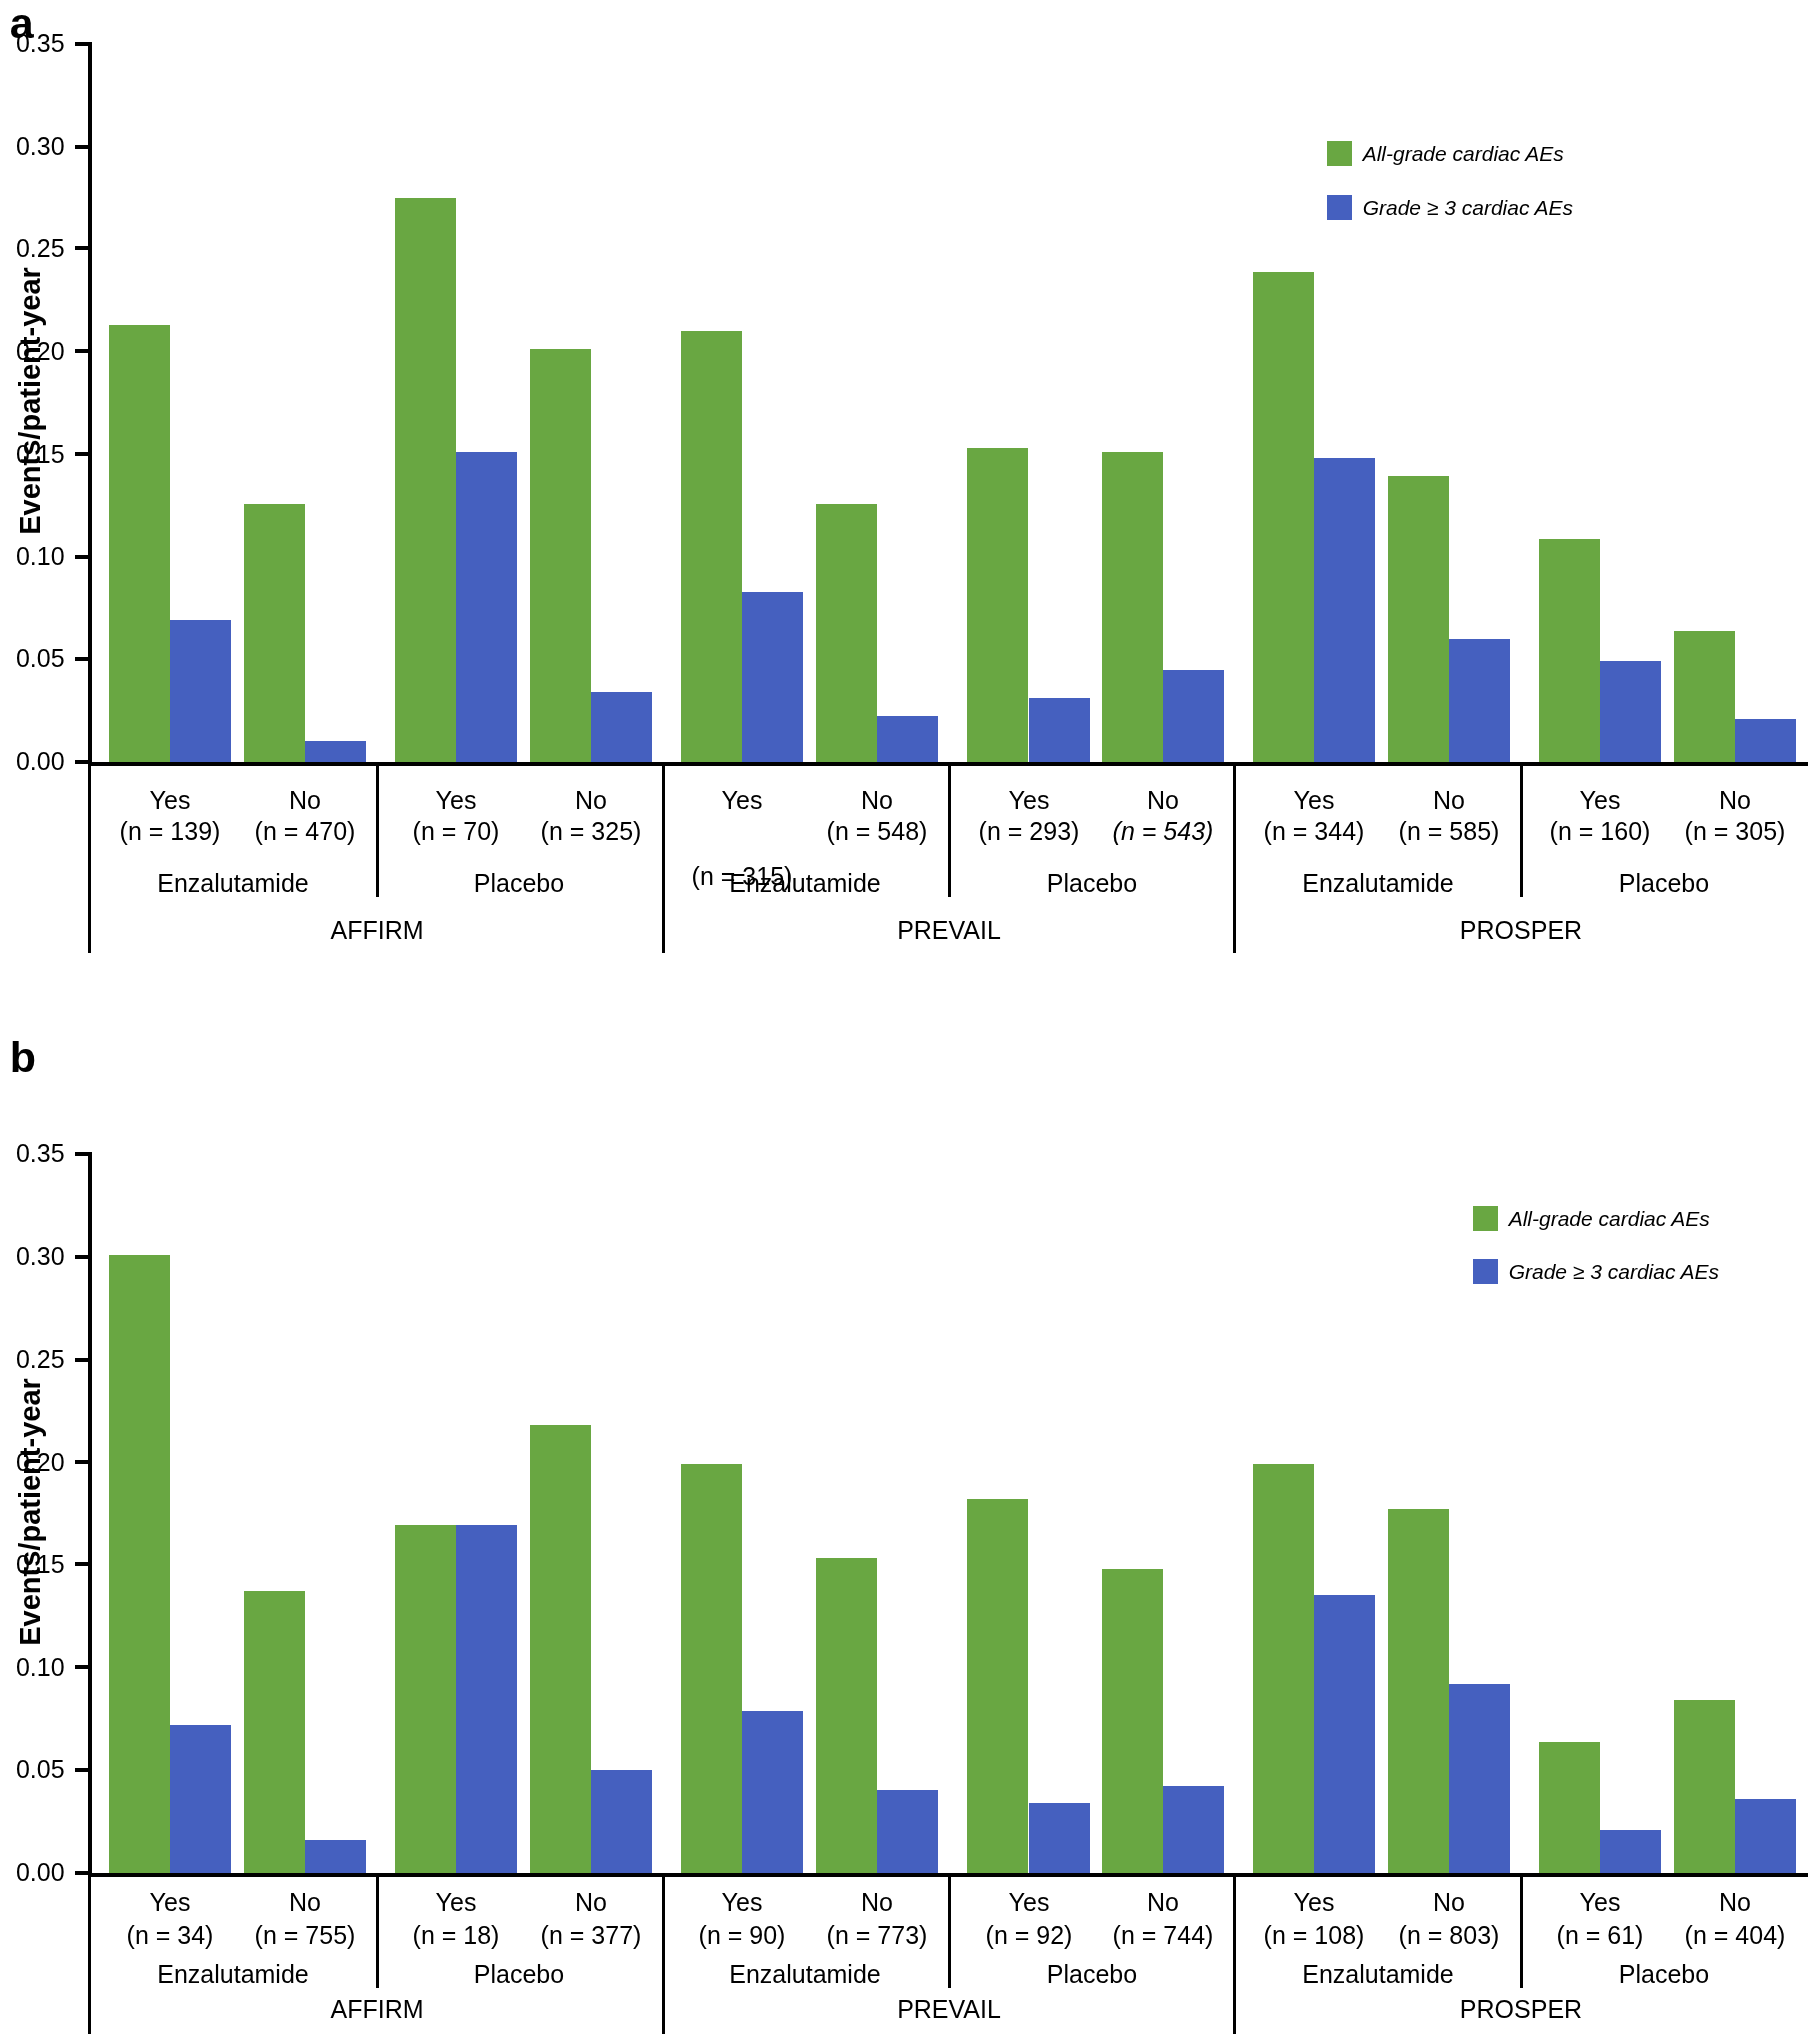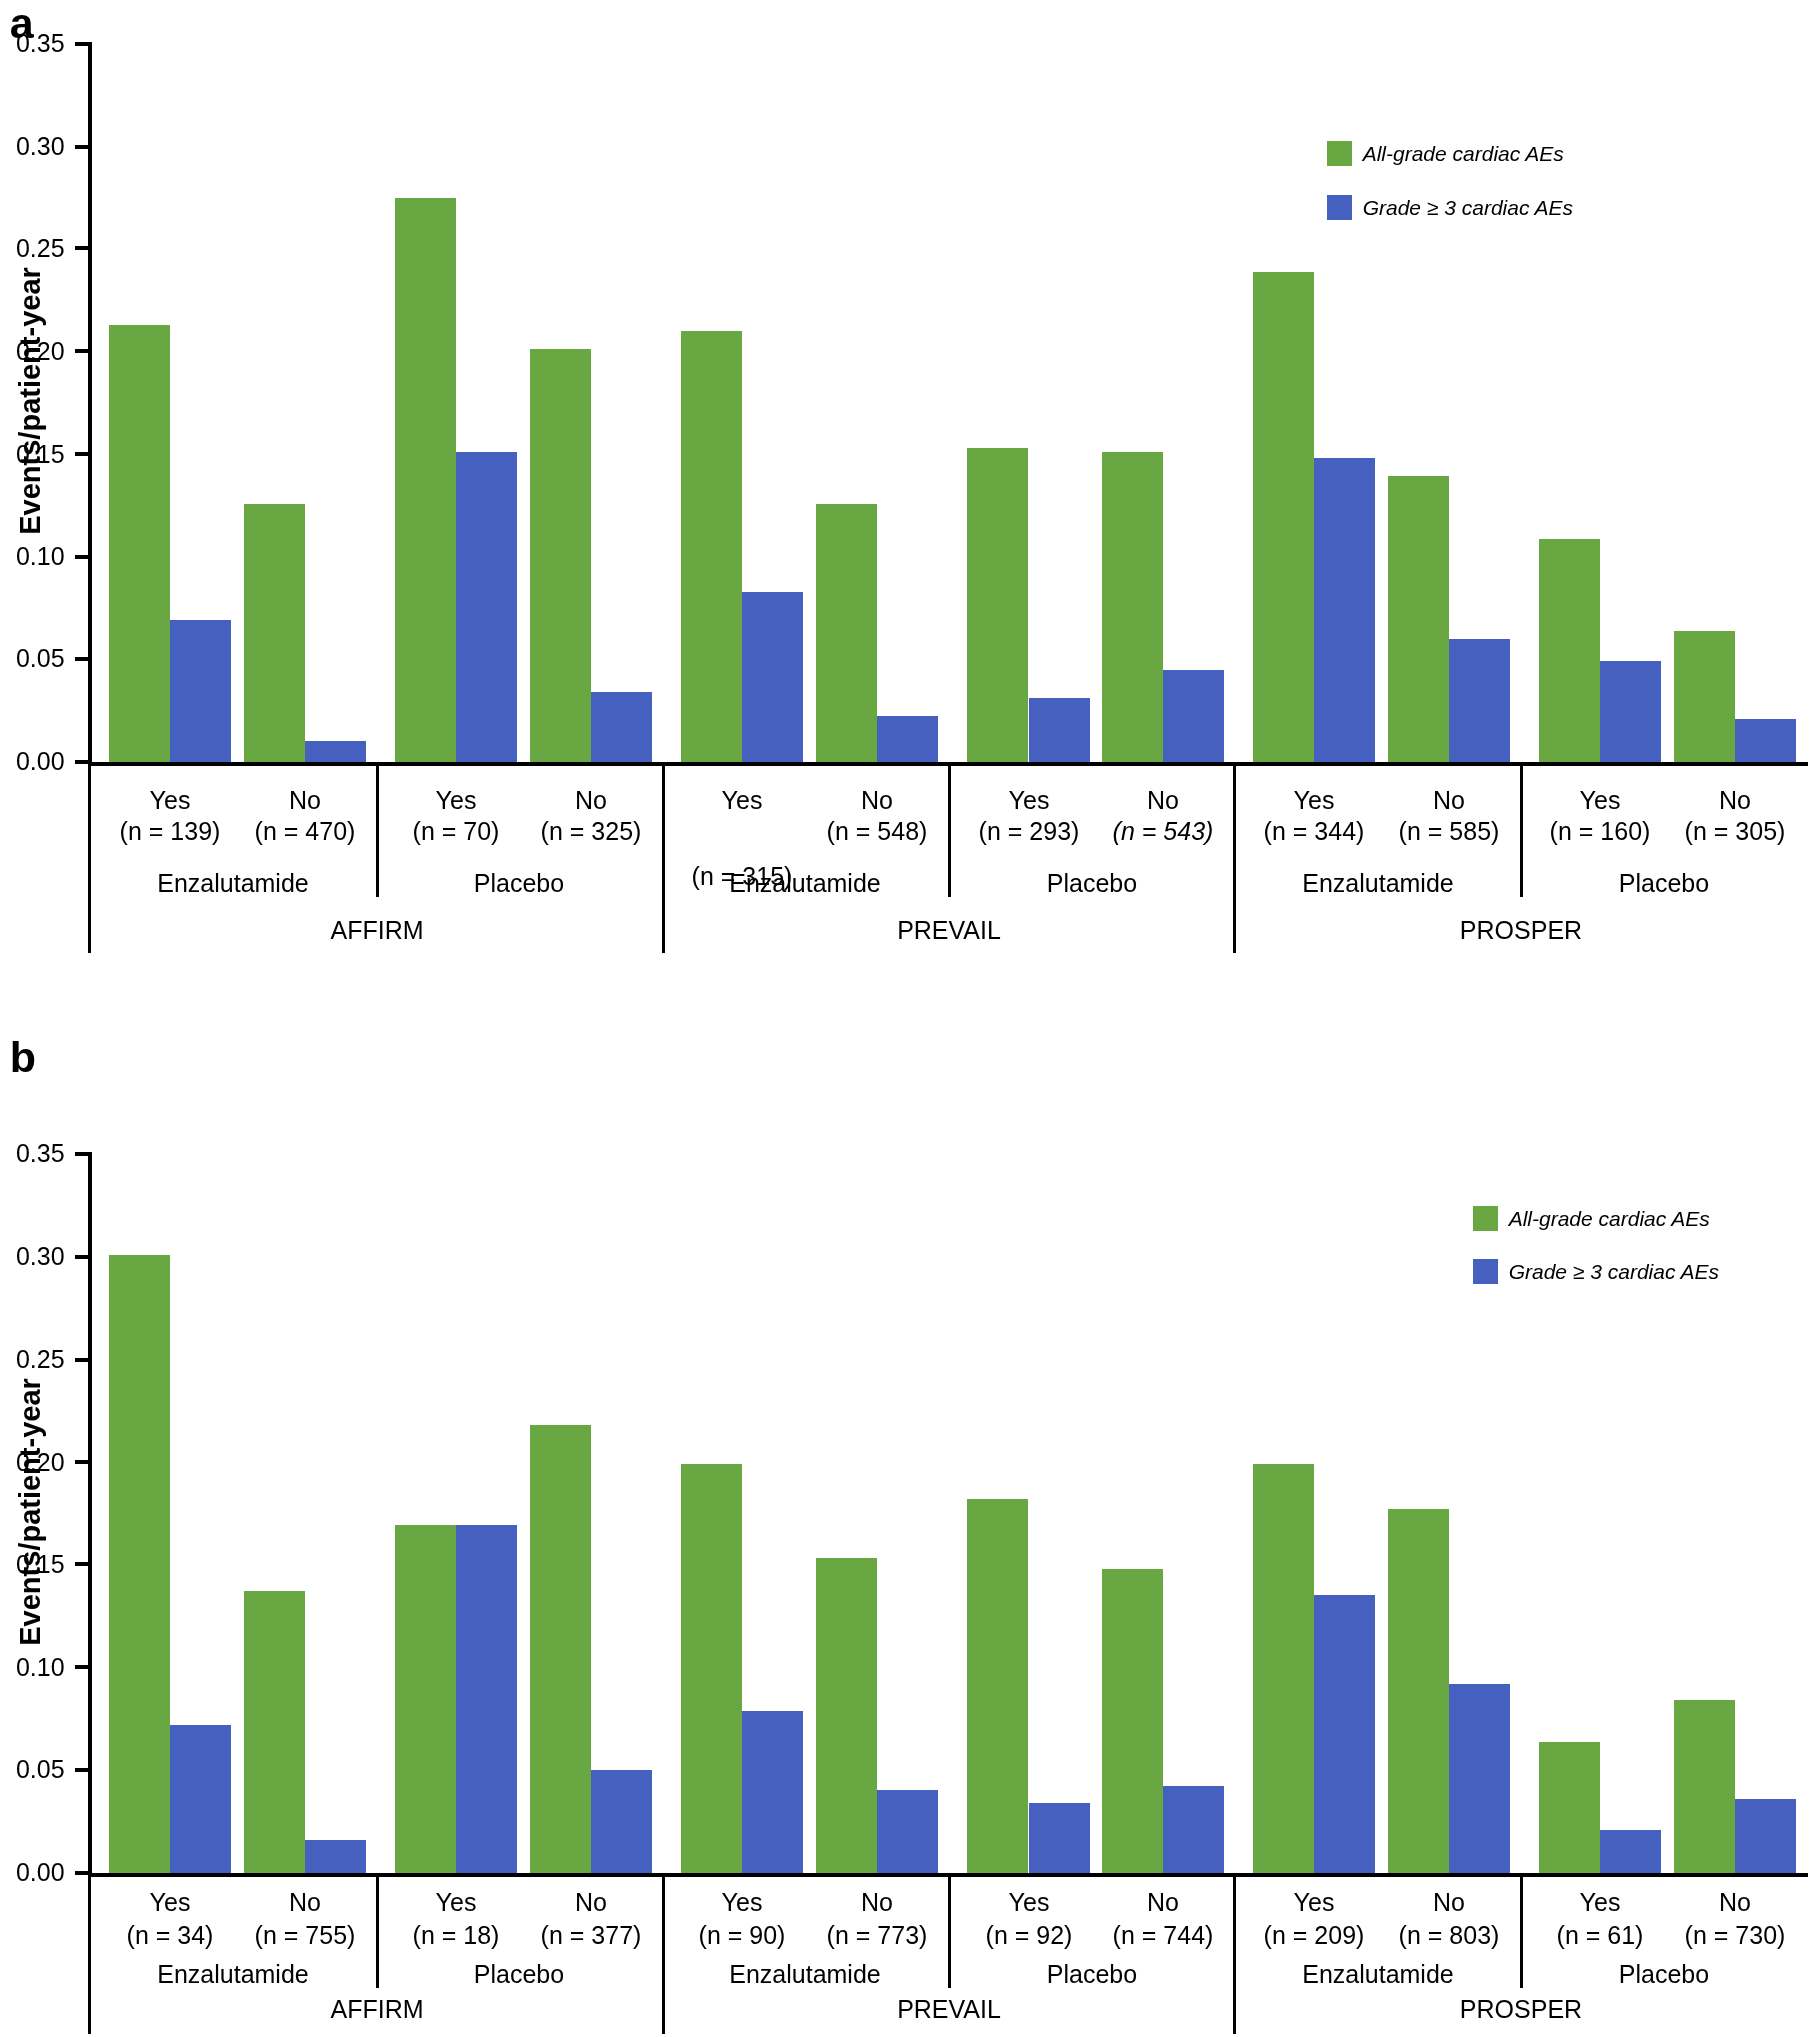--- a/index.html
+++ b/index.html
@@ -196,34 +196,34 @@
         <div class="bar" style="left: 1102px; top: 1569px; width: 61px; height: 306px; background: rgb(105, 167, 66);"></div>
         <div class="bar" style="left: 1163px; top: 1786px; width: 61px; height: 88px; background: rgb(69, 96, 191);"></div>
         <div class="lbl" style="left: 1163px; top: 1888px;">No</div>
         <div class="lbl" style="left: 1163px; top: 1921px;">(n = 744)</div>
         <div class="lbl" style="left: 1521px; top: 1995px;">PROSPER</div>
         <div class="line" style="left: 1233px; top: 1873px; width: 2.9px; height: 161px;"></div>
         <div class="lbl" style="left: 1378px; top: 1960px;">Enzalutamide</div>
         <div class="bar" style="left: 1253px; top: 1464px; width: 61px; height: 410px; background: rgb(105, 167, 66);"></div>
         <div class="bar" style="left: 1314px; top: 1595px; width: 61px; height: 279px; background: rgb(69, 96, 191);"></div>
         <div class="lbl" style="left: 1314px; top: 1888px;">Yes</div>
-        <div class="lbl" style="left: 1314px; top: 1921px;">(n = 209)</div>
+        <div class="lbl" style="left: 1314px; top: 1921px;">(n = 108)</div>
         <div class="bar" style="left: 1388px; top: 1509px; width: 61px; height: 366px; background: rgb(105, 167, 66);"></div>
         <div class="bar" style="left: 1449px; top: 1684px; width: 61px; height: 191px; background: rgb(69, 96, 191);"></div>
         <div class="lbl" style="left: 1449px; top: 1888px;">No</div>
         <div class="lbl" style="left: 1449px; top: 1921px;">(n = 803)</div>
         <div class="lbl" style="left: 1664px; top: 1960px;">Placebo</div>
         <div class="line" style="left: 1520px; top: 1873px; width: 2.9px; height: 115px;"></div>
         <div class="bar" style="left: 1539px; top: 1742px; width: 61px; height: 133px; background: rgb(105, 167, 66);"></div>
         <div class="bar" style="left: 1600px; top: 1830px; width: 61px; height: 45px; background: rgb(69, 96, 191);"></div>
         <div class="lbl" style="left: 1600px; top: 1888px;">Yes</div>
         <div class="lbl" style="left: 1600px; top: 1921px;">(n = 61)</div>
         <div class="bar" style="left: 1674px; top: 1700px; width: 61px; height: 175px; background: rgb(105, 167, 66);"></div>
         <div class="bar" style="left: 1735px; top: 1799px; width: 61px; height: 76px; background: rgb(69, 96, 191);"></div>
         <div class="lbl" style="left: 1735px; top: 1888px;">No</div>
-        <div class="lbl" style="left: 1735px; top: 1921px;">(n = 730)</div>
+        <div class="lbl" style="left: 1735px; top: 1921px;">(n = 404)</div>
         <div class="line" style="left: 88px; top: 1873px; width: 1720px; height: 3.9px; z-index: 2;"></div>
         <div class="line" style="left: 88px; top: 1873px; width: 2.9px; height: 161px;"></div>
       </div>
   </section>
 
 </div>
 
 
 </body></html>

